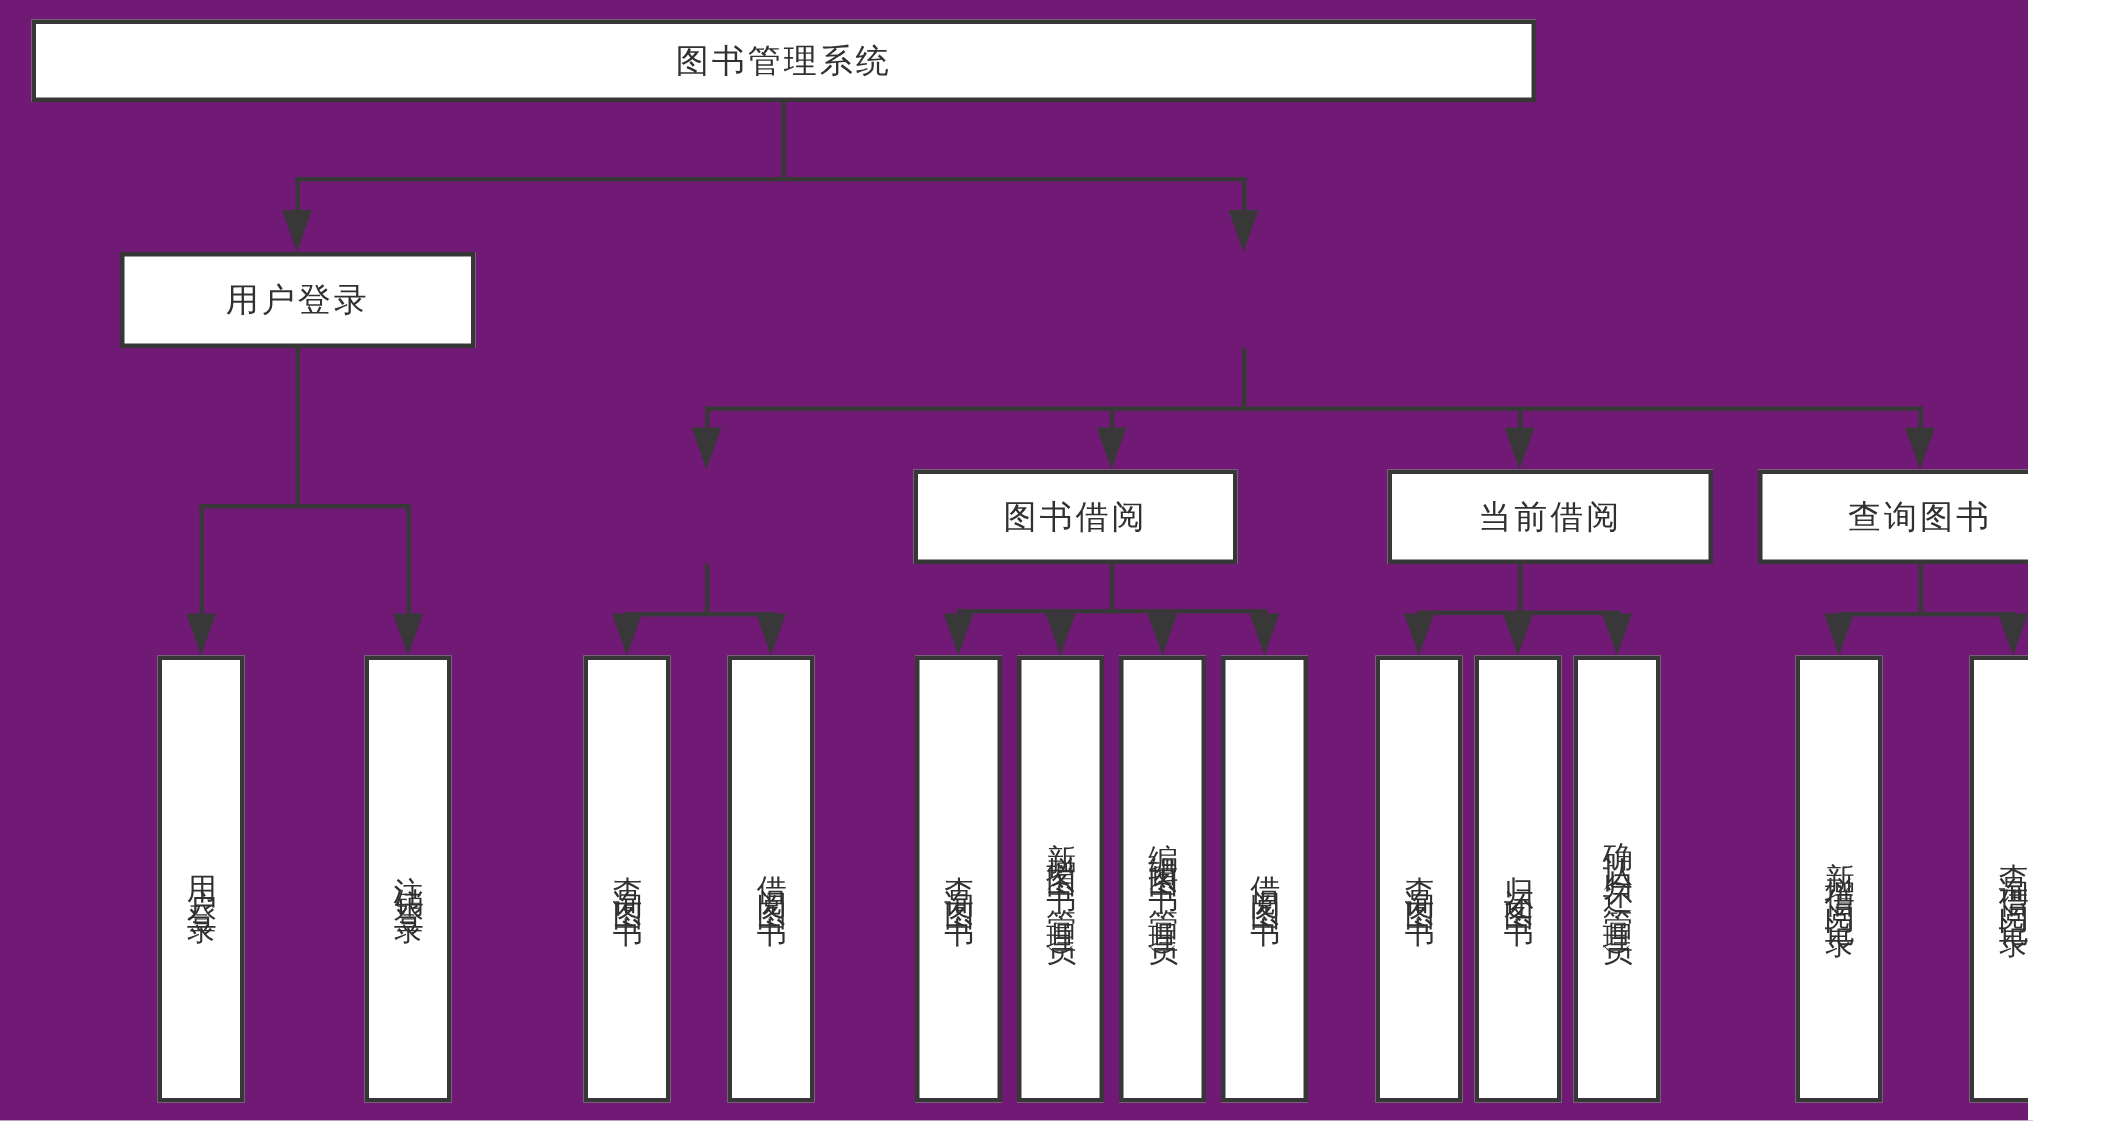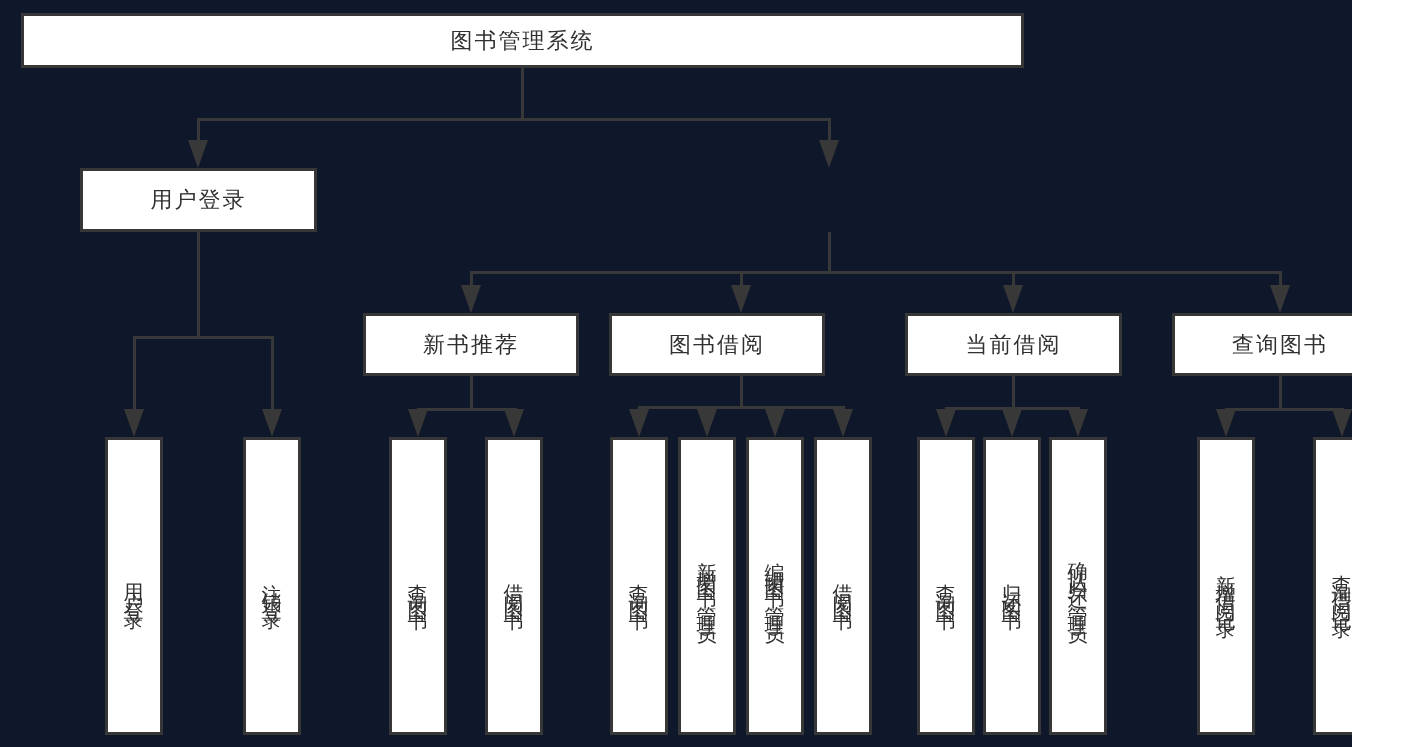--- a/index.html
+++ b/index.html
@@ -1,20 +1,20 @@
 <!DOCTYPE html>
 <html><head>
 <meta charset="utf-8">
 <style>
   html, body { margin: 0; padding: 0; background: #ffffff; }
   .canvas {
     position: relative;
     width: 1352px;
     height: 747px;
-    background: #0f172a;
+    background: #701a75;
     font-family: "Liberation Sans", sans-serif;
     overflow: hidden;
   }
   .node {
     position: absolute;
     box-sizing: border-box;
     border: 3px solid #373737;
     background: #ffffff;
     display: flex;
     align-items: center;
@@ -61,27 +61,24 @@
 <div class="canvas">
 
   <div class="node" style="left:21px; top:13px; width:1003px; height:55px;">
     <span class="hlabel">图书管理系统</span>
   </div>
 
   <div class="node" style="left:80px; top:168px; width:237px; height:64px;">
     <span class="hlabel">用户登录</span>
   </div>
 
-  <div class="node" style="left:363px; top:313px; width:216px; height:63px;">
-    <span class="hlabel">新书推荐</span>
-  </div>
   <div class="node" style="left:609px; top:313px; width:216px; height:63px;">
     <span class="hlabel">图书借阅</span>
   </div>
-  <div class="node" style="left:905px; top:313px; width:217px; height:63px;">
+  <div class="node" style="left:925px; top:313px; width:217px; height:63px;">
     <span class="hlabel">当前借阅</span>
   </div>
   <div class="node" style="left:1172px; top:313px; width:216px; height:63px;">
     <span class="hlabel">查询图书</span>
   </div>
 
   <div class="node vnode" style="left:105px;">
     <span class="vlabel">用户登录</span>
   </div>
   <div class="node vnode" style="left:243px;">

